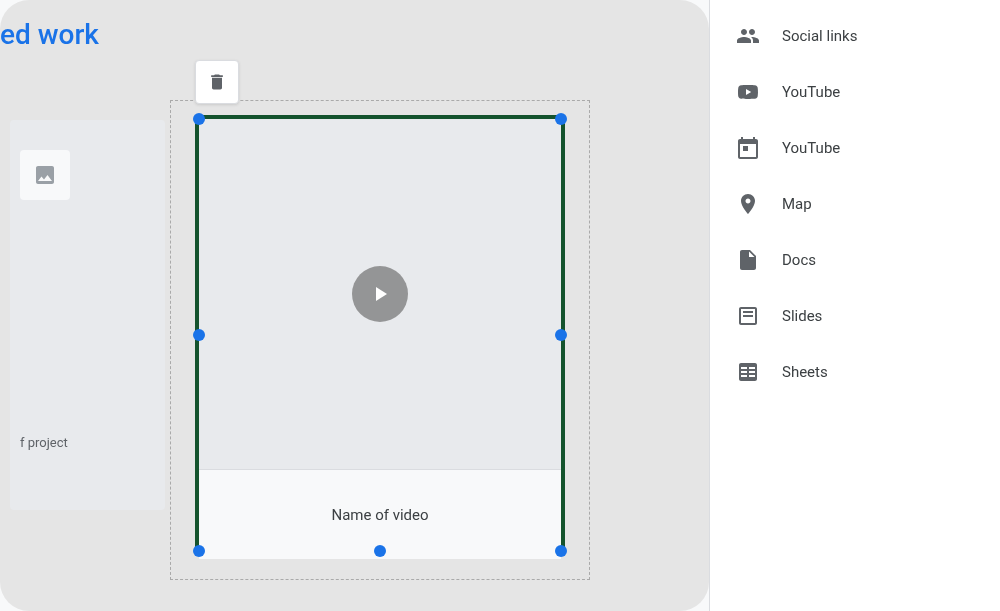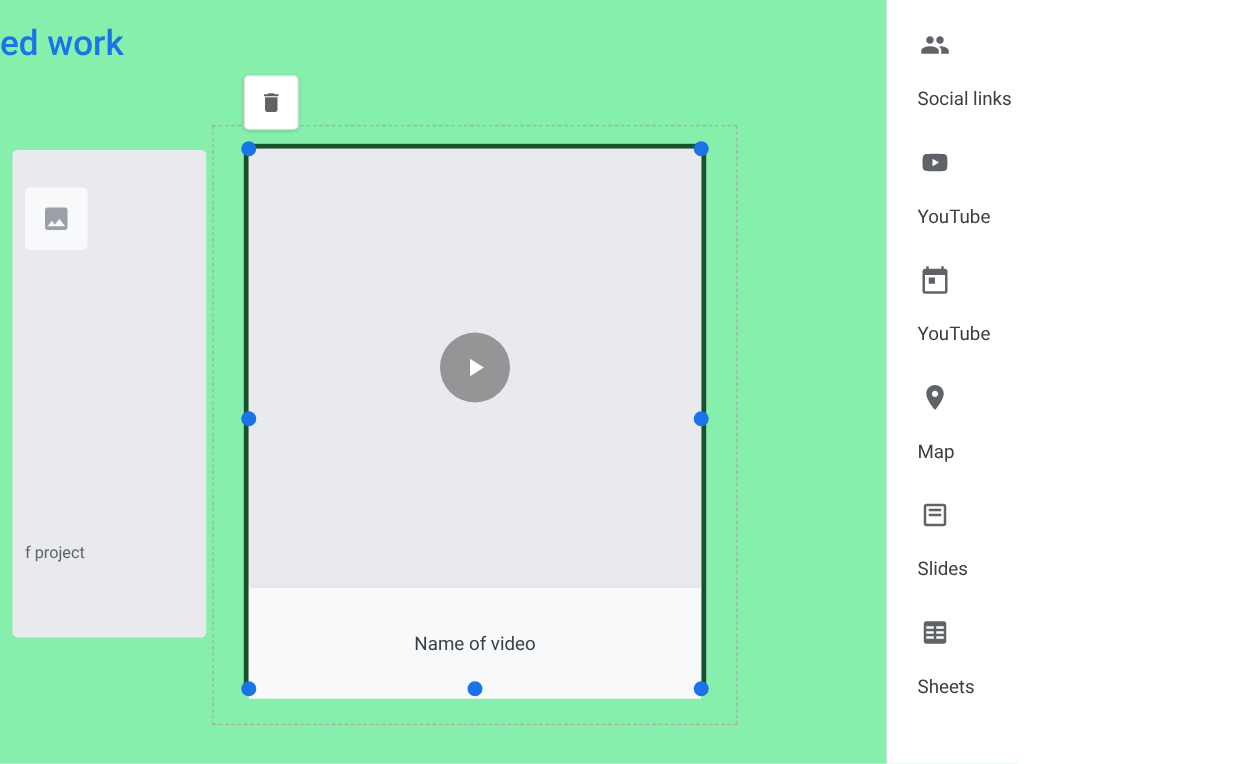--- a/index.html
+++ b/index.html
@@ -9,22 +9,23 @@
       width: 1000px;
       height: 611px;
       overflow: hidden;
       display: flex;
     }
 
     
     .main-area {
       flex: 1;
       position: relative;
-      background: #86efac;
+      background: #e5e5e5;
       overflow: hidden;
+      border-radius: 29px;
     }
 
     .page-title {
       position: absolute;
       top: 18px;
       left: 0px;
       font-size: 28px;
       font-weight: 500;
       color: #1a73e8;
     }
@@ -178,27 +179,26 @@
     .sidebar {
       width: 290px;
       background: white;
       height: 611px;
       overflow-y: auto;
       padding: 8px 0;
     }
 
     .sidebar-item {
       display: flex;
-      align-items: flex-start;
+      align-items: center;
       padding: 14px 24px;
       cursor: pointer;
       border-radius: 0;
       transition: background 0.15s;
       gap: 20px;
-      flex-direction: column;
     }
 
     .sidebar-item-icon {
       width: 28px;
       height: 28px;
       display: flex;
       align-items: center;
       justify-content: center;
       flex-shrink: 0;
       color: #5f6368;
@@ -301,20 +301,28 @@
 
   <div class="sidebar-item">
     <div class="sidebar-item-icon">
       <svg class="icon-svg" viewBox="0 0 24 24" xmlns="http://www.w3.org/2000/svg">
         <path d="M12 2C8.13 2 5 5.13 5 9c0 5.25 7 13 7 13s7-7.75 7-13c0-3.87-3.13-7-7-7zm0 9.5c-1.38 0-2.5-1.12-2.5-2.5s1.12-2.5 2.5-2.5 2.5 1.12 2.5 2.5-1.12 2.5-2.5 2.5z"></path>
       </svg>
     </div>
     <span class="sidebar-item-label">Map</span>
   </div>
 
+  <div class="sidebar-item">
+    <div class="sidebar-item-icon">
+      <svg class="icon-svg" viewBox="0 0 24 24" xmlns="http://www.w3.org/2000/svg">
+        <path d="M14 2H6c-1.1 0-2 .9-2 2v16c0 1.1.9 2 2 2h12c1.1 0 2-.9 2-2V8l-6-6zm-1 7V3.5L18.5 9H13zM8 17h8v-1.5H8V17zm0-3h8v-1.5H8V14zm0-3h5v-1.5H8V11z"></path>
+      </svg>
+    </div>
+    <span class="sidebar-item-label">Docs</span>
+  </div>
 
   <div class="sidebar-item">
     <div class="sidebar-item-icon">
       <svg class="icon-svg" viewBox="0 0 24 24" xmlns="http://www.w3.org/2000/svg">
         <path d="M19 3H5c-1.1 0-2 .9-2 2v14c0 1.1.9 2 2 2h14c1.1 0 2-.9 2-2V5c0-1.1-.9-2-2-2zm0 16H5V5h14v14z"></path>
         <path d="M7 7h10v2H7zm0 4h10v2H7z"></path>
       </svg>
     </div>
     <span class="sidebar-item-label">Slides</span>
   </div>

